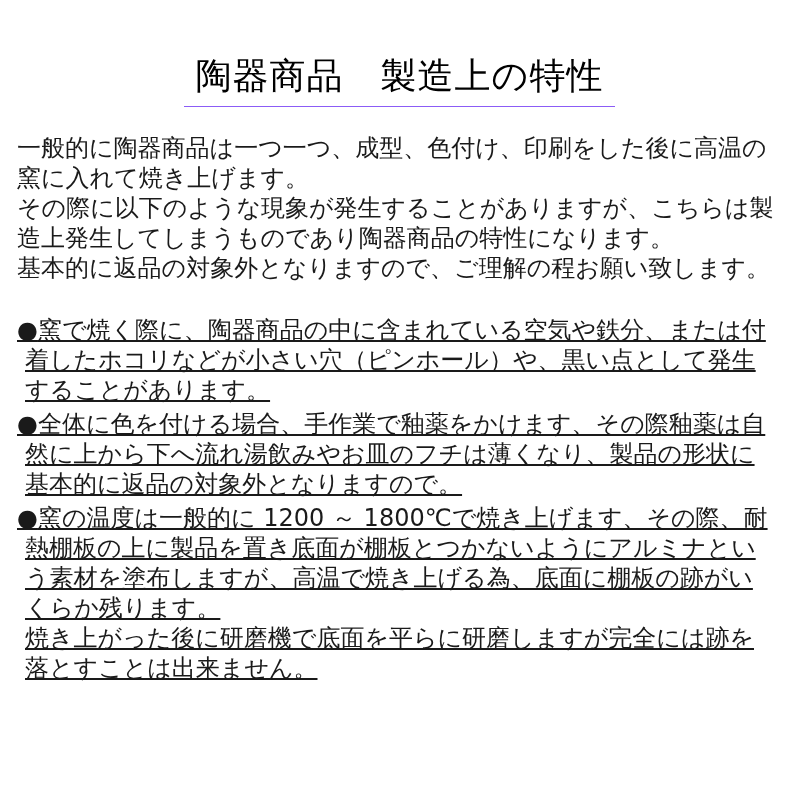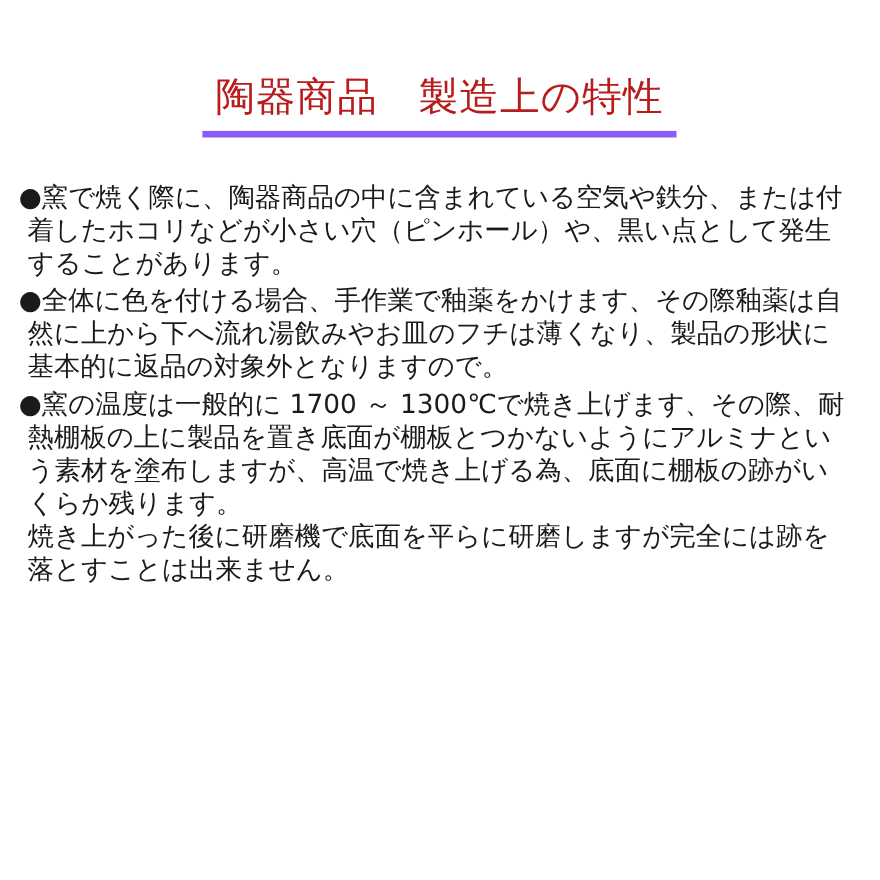--- a/index.html
+++ b/index.html
@@ -17,74 +17,80 @@
     font-family: "DejaVu Sans", sans-serif;
     padding: 54px 18px 0 17px;
     overflow: hidden;
   }
   .title-wrap {
     text-align: center;
     margin: 0 0 26px 0;
   }
   .page-title {
     display: inline-block;
-    margin: 13px;
+    margin: 0;
     font-size: 36px;
     font-weight: 400;
     line-height: 44px;
     letter-spacing: 1px;
-    color: #b91c1c;
+    color: #000000;
     padding: 0 12px 8px 12px;
-    border-bottom: 6px solid #8b5cf6;
+    border-bottom: 1px solid #8b5cf6;
   }
   .intro {
     margin: 0 0 32px 0;
     font-size: 24px;
     line-height: 30px;
     white-space: pre-line;
   }
   .bullet-list {
     margin: 0;
     padding: 0;
   }
   .bullet-item {
     margin: 0 0 4px 0;
     padding-left: 8px;
     text-indent: -8px;
     font-size: 24px;
     line-height: 30px;
+    text-decoration: underline;
   }
   .bullet-marker {
     display: inline;
   }
   .bullet-text {
     white-space: pre-line;
   }
 </style>
 </head>
 <body>
 
 <div class="page">
 
   <header class="title-wrap">
     <h1 class="page-title">陶器商品　製造上の特性</h1>
   </header>
 
+  <p class="intro">一般的に陶器商品は一つ一つ、成型、色付け、印刷をした後に高温の
+窯に入れて焼き上げます。
+その際に以下のような現象が発生することがありますが、こちらは製
+造上発生してしまうものであり陶器商品の特性になります。
+基本的に返品の対象外となりますので、ご理解の程お願い致します。</p>
 
   <section class="bullet-list">
 
     <div class="bullet-item"><span class="bullet-marker">●</span><span class="bullet-text">窯で焼く際に、陶器商品の中に含まれている空気や鉄分、または付
 着したホコリなどが小さい穴（ピンホール）や、黒い点として発生
 することがあります。</span></div>
 
     <div class="bullet-item"><span class="bullet-marker">●</span><span class="bullet-text">全体に色を付ける場合、手作業で釉薬をかけます、その際釉薬は自
 然に上から下へ流れ湯飲みやお皿のフチは薄くなり、製品の形状に
 基本的に返品の対象外となりますので。</span></div>
 
-    <div class="bullet-item"><span class="bullet-marker">●</span><span class="bullet-text">窯の温度は一般的に 1700 ～ 1300℃で焼き上げます、その際、耐
+    <div class="bullet-item"><span class="bullet-marker">●</span><span class="bullet-text">窯の温度は一般的に 1200 ～ 1800℃で焼き上げます、その際、耐
 熱棚板の上に製品を置き底面が棚板とつかないようにアルミナとい
 う素材を塗布しますが、高温で焼き上げる為、底面に棚板の跡がい
 くらか残ります。
 焼き上がった後に研磨機で底面を平らに研磨しますが完全には跡を
 落とすことは出来ません。</span></div>
 
   </section>
 
 </div>
 

